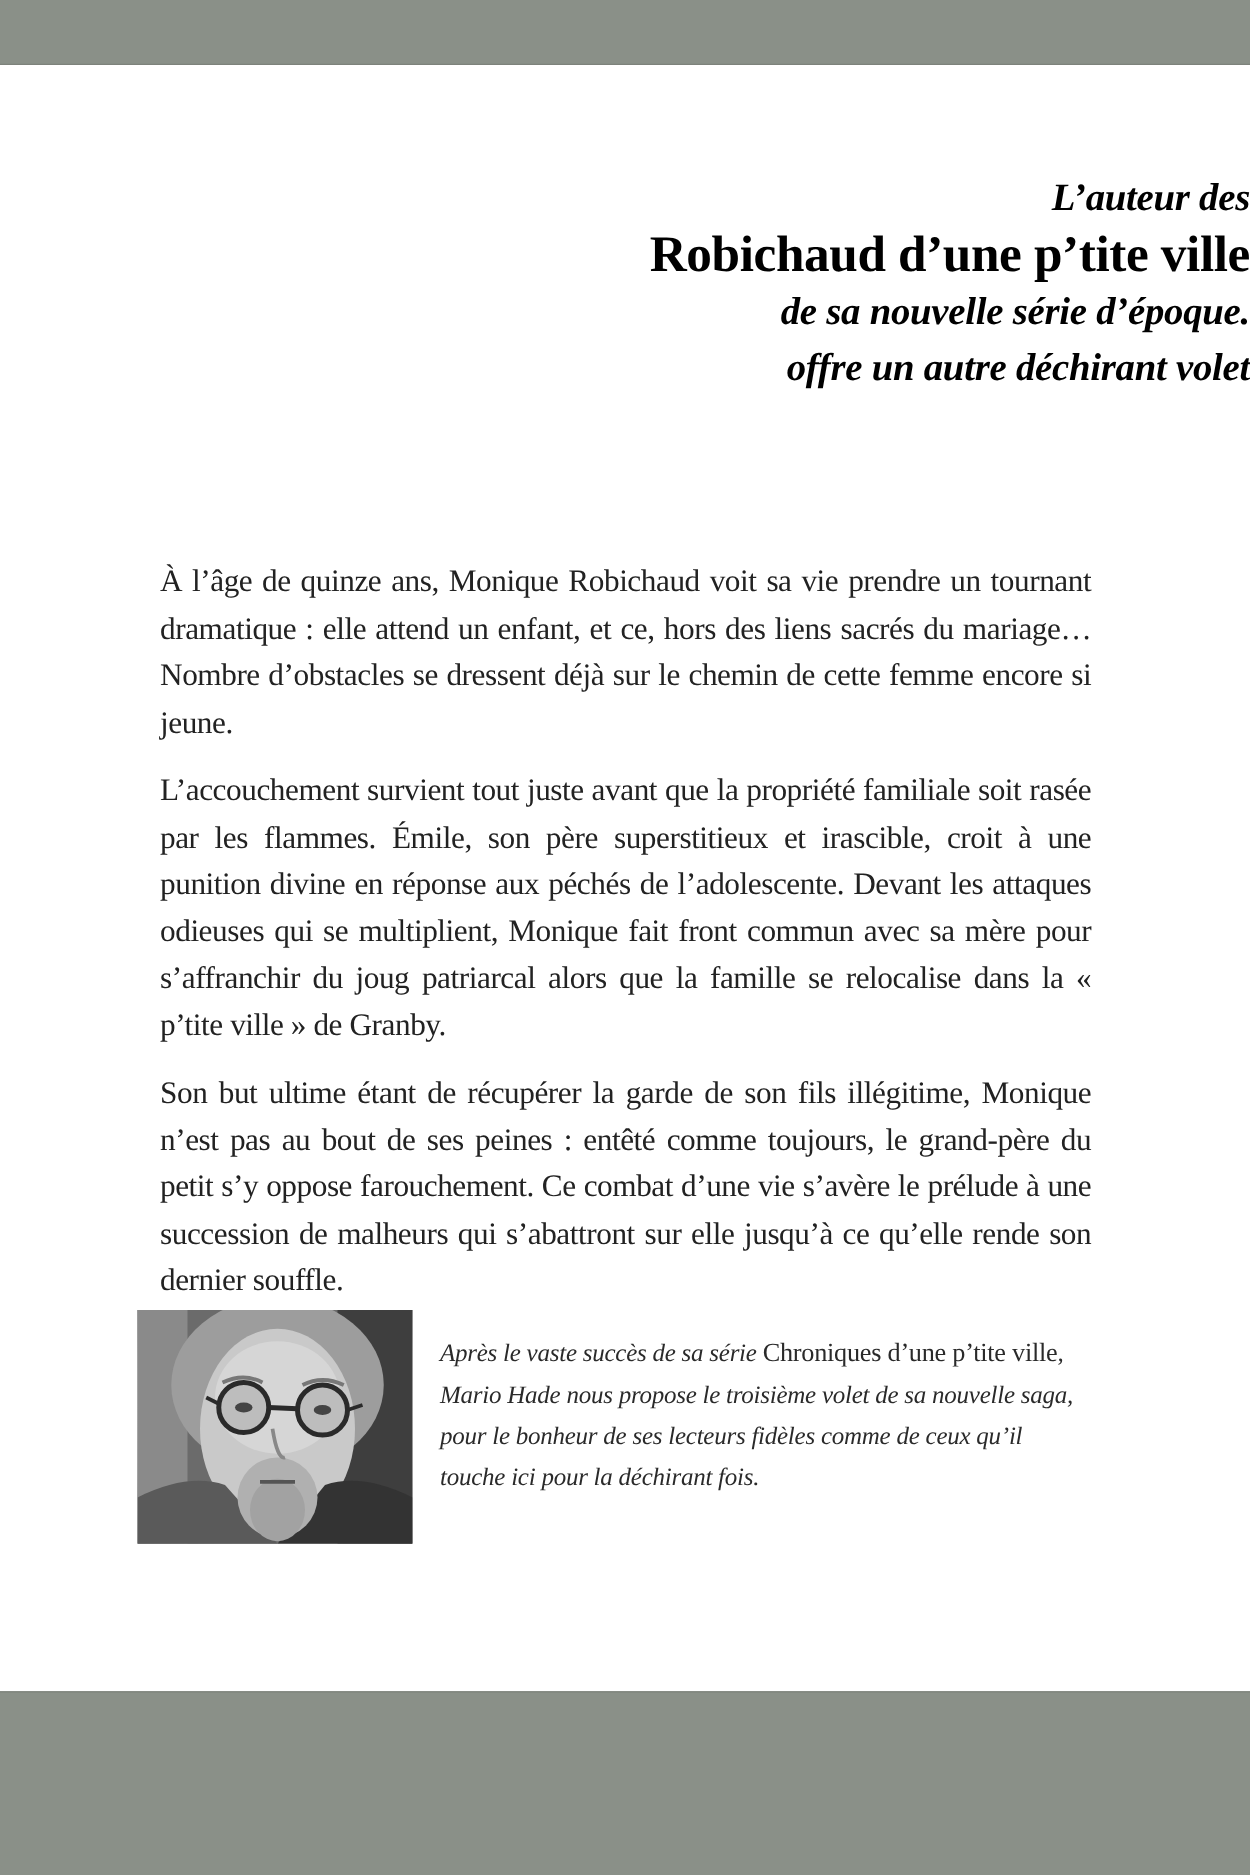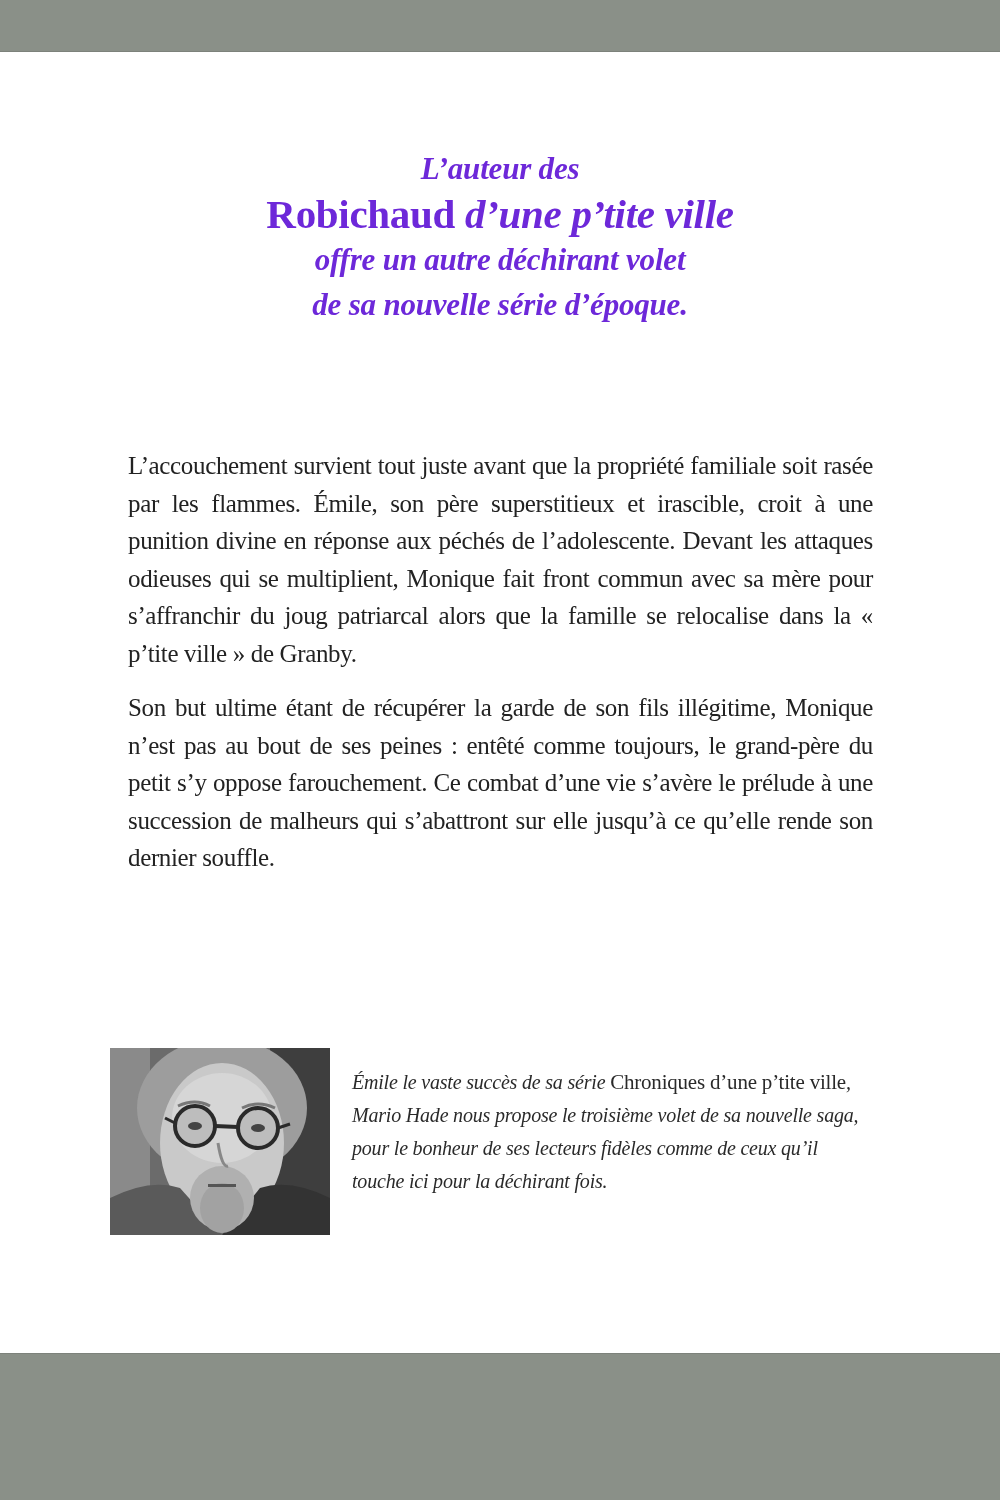--- a/index.html
+++ b/index.html
@@ -24,41 +24,40 @@
     }
     .bar-bottom {
       position: absolute;
       left: 0; top: 1353px;
       width: 1000px; height: 147px;
       background: #8a9088;
       border-top: 1px solid #7d827b;
     }
     .headline {
       position: absolute;
-      left: 0; top: 146px;
+      left: 0; top: 135px;
       width: 1000px;
-      text-align: center;
+      text-align: right;
       font-weight: bold;
-      color: #6d28d9;
+      color: #000000;
     }
     .headline .line {
       display: block;
       font-style: italic;
       font-size: 31px;
       line-height: 45px;
       letter-spacing: -0.2px;
     }
     .headline .line.big {
       font-size: 41px;
       line-height: 46px;
       font-style: normal;
       letter-spacing: -0.3px;
     }
     .headline .line.big .it {
-      font-style: italic;
     }
     .body-text {
       position: absolute;
       left: 128px;
       top: 447px;
       width: 745px;
       font-size: 25px;
       line-height: 37.5px;
       text-align: justify;
       color: #222;
@@ -95,25 +94,26 @@
     .bio .rm { font-style: normal; font-size: 21px; }
   </style>
 </head>
 <body>
 
 <div class="bar-top"></div>
 
 <div class="headline">
   <span class="line">L’auteur des</span>
   <span class="line big"><span>Robichaud</span> <span class="it">d’une p’tite ville</span></span>
+  <span class="line">de sa nouvelle série d’époque.</span>
   <span class="line">offre un autre déchirant volet</span>
-  <span class="line">de sa nouvelle série d’époque.</span>
 </div>
 
 <div class="body-text">
+  <p>À l’âge de quinze ans, Monique Robichaud voit sa vie prendre un tournant dramatique : elle attend un enfant, et ce, hors des liens sacrés du mariage… Nombre d’obstacles se dressent déjà sur le chemin de cette femme encore si jeune.</p>
   <p>L’accouchement survient tout juste avant que la propriété familiale soit rasée par les flammes. Émile, son père superstitieux et irascible, croit à une punition divine en réponse aux péchés de l’adolescente. Devant les attaques odieuses qui se multiplient, Monique fait front commun avec sa mère pour s’affranchir du joug patriarcal alors que la famille se relocalise dans la « p’tite ville » de Granby.</p>
   <p>Son but ultime étant de récupérer la garde de son fils illégitime, Monique n’est pas au bout de ses peines : entêté comme toujours, le grand-père du petit s’y oppose farouchement. Ce combat d’une vie s’avère le prélude à une succession de malheurs qui s’abattront sur elle jusqu’à ce qu’elle rende son dernier souffle.</p>
 </div>
 
 <div class="author-photo" title="Portrait en noir et blanc de l’auteur Mario Hade, lunettes rondes et barbe grise">
   <svg viewBox="0 0 220 187" xmlns="http://www.w3.org/2000/svg">
     <rect x="0" y="0" width="220" height="187" fill="#6b6b6b"></rect>
     <rect x="160" y="0" width="60" height="187" fill="#3e3e3e"></rect>
     <rect x="0" y="0" width="40" height="187" fill="#8a8a8a"></rect>
 
@@ -139,15 +139,15 @@
     <line x1="168" y1="80" x2="180" y2="76" stroke="#2a2a2a" stroke-width="3"></line>
 
     <ellipse cx="85" cy="78" rx="7" ry="4" fill="#444"></ellipse>
     <ellipse cx="148" cy="80" rx="7" ry="4" fill="#444"></ellipse>
 
     <path d="M68 58 Q85 50 100 58" stroke="#777" stroke-width="3" fill="none"></path>
     <path d="M132 60 Q148 52 165 60" stroke="#777" stroke-width="3" fill="none"></path>
   </svg>
 </div>
 
-<div class="bio"><span class="it">Émile le vaste succès de sa série </span><span class="rm">Chroniques d’une p’tite ville</span><span class="it">, Mario Hade nous propose le troisième volet de sa nouvelle saga, pour le bonheur de ses lecteurs fidèles comme de ceux qu’il touche ici pour la déchirant fois.</span></div>
+<div class="bio"><span class="it">Après le vaste succès de sa série </span><span class="rm">Chroniques d’une p’tite ville</span><span class="it">, Mario Hade nous propose le troisième volet de sa nouvelle saga, pour le bonheur de ses lecteurs fidèles comme de ceux qu’il touche ici pour la déchirant fois.</span></div>
 
 <div class="bar-bottom"></div>
 
 </body></html>

